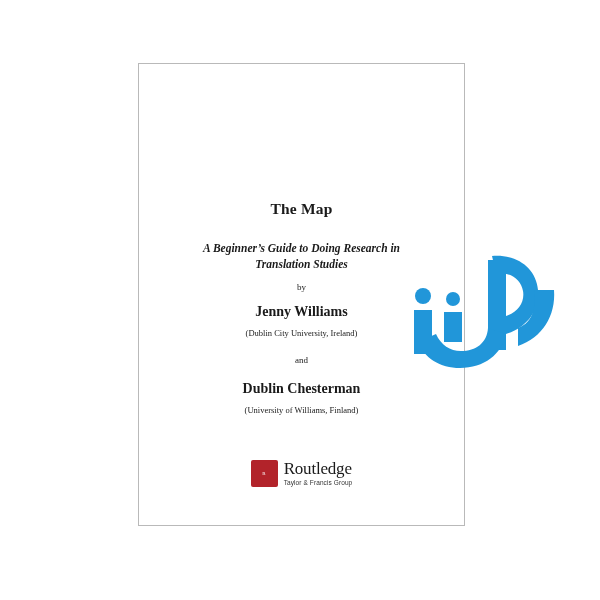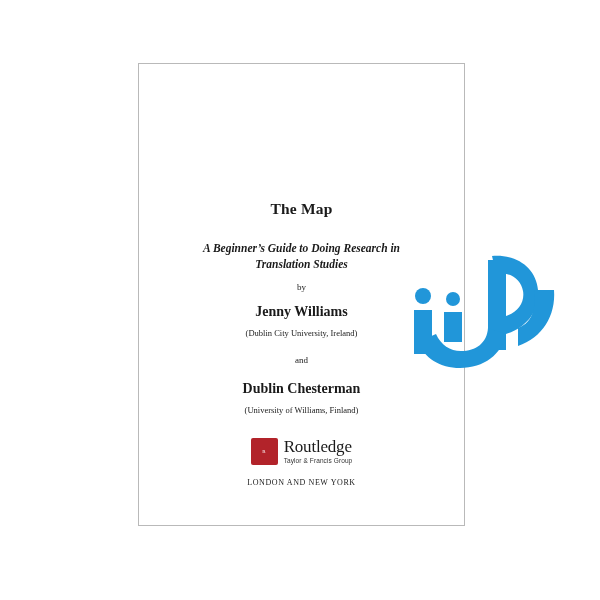--- a/index.html
+++ b/index.html
@@ -200,21 +200,20 @@
       <div class="publisher-block">
         <div class="routledge-row">
           <div class="routledge-mark">
             <span class="mark-text">R</span>
           </div>
           <div class="routledge-words">
             <span class="routledge-name">Routledge</span>
             <span class="routledge-tag">Taylor &amp; Francis Group</span>
           </div>
         </div>
-        <div class="publisher-cities">LONDON AND NEW YORK</div>
       </div>
 
     </div>
   </div>
 
   <div class="watermark">
     <svg viewBox="0 0 200 130" width="200" height="130" xmlns="http://www.w3.org/2000/svg">
       <g fill="#2196d9">
 
         <path d="M108 6 C133 4 152 18 154 40 C156 62 141 78 122 84 L122 66 C134 62 141 52 139 41 C137 29 126 22 112 23 Z"></path>

